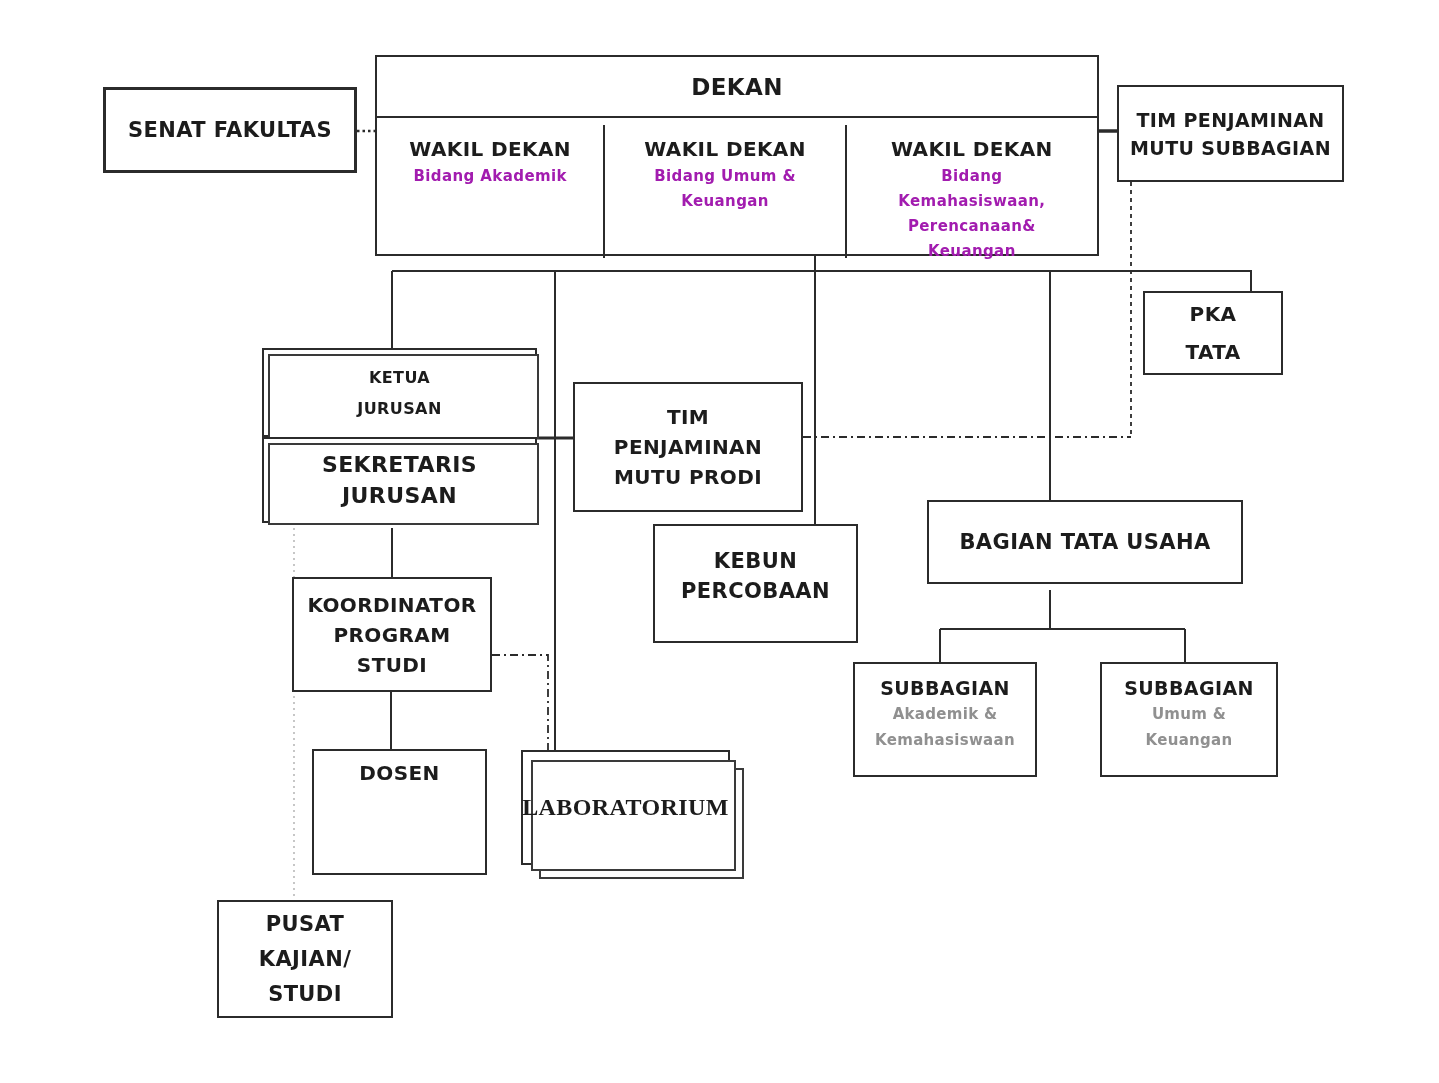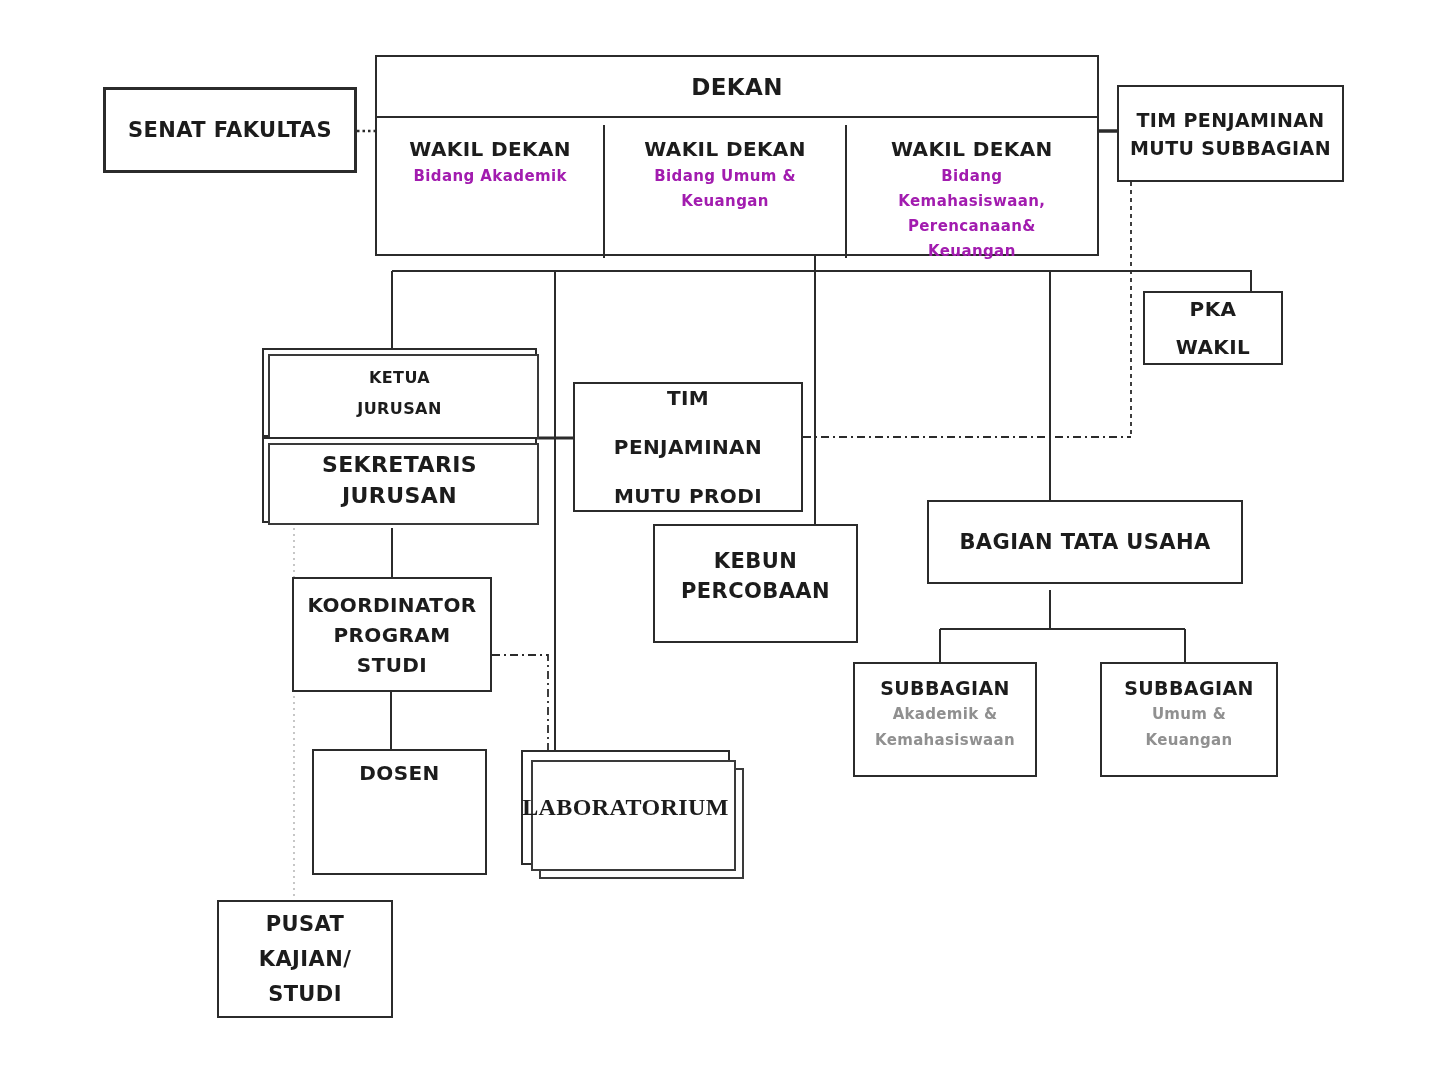--- a/index.html
+++ b/index.html
@@ -46,24 +46,24 @@
   #dekan{left:375px;top:55px;width:724px;height:201px;padding:0;display:block;}
   #dekan .hdr{height:59px;border-bottom:2px solid #2b2b2b;display:flex;align-items:center;justify-content:center;font-size:23px;font-weight:bold;}
   #dekan .row{display:flex;height:140px;}
   #dekan .cell{box-sizing:border-box;padding-top:12px;text-align:center;margin-top:7px;}
   #dekan .c1{width:229px;border-right:2px solid #2b2b2b;}
   #dekan .c2{width:242px;border-right:2px solid #2b2b2b;}
   #dekan .c3{width:251px;}
   #dekan .cell .title{font-size:20px;display:block;margin-bottom:3px;}
   #dekan .cell .sub{font-size:15px;color:#a21caf;display:block;line-height:25px;}
   #timfak{left:1117px;top:85px;width:227px;height:97px;font-size:19px;line-height:28px;}
-  #pka{left:1143px;top:291px;width:140px;height:74px;font-size:20px;line-height:38px;}
+  #pka{left:1143px;top:291px;width:140px;height:84px;font-size:20px;line-height:38px;}
   #ketua{left:262px;top:348px;width:275px;height:89px;font-size:16px;line-height:31px;}
   #sekretaris{left:262px;top:437px;width:275px;height:86px;font-size:22px;line-height:31px;}
-  #timprodi{left:573px;top:382px;width:230px;height:130px;font-size:20px;line-height:30px;gap:19px;}
+  #timprodi{left:573px;top:382px;width:230px;height:130px;font-size:20px;line-height:30px;}
   #kebun{left:653px;top:524px;width:205px;height:119px;justify-content:flex-start;padding-top:20px;font-size:21px;line-height:30px;}
   #tata{left:927px;top:500px;width:316px;height:84px;font-size:21px;}
   #subbag1{left:853px;top:662px;width:184px;height:115px;justify-content:flex-start;padding-top:13px;font-size:19px;}
   #subbag2{left:1100px;top:662px;width:178px;height:115px;justify-content:flex-start;padding-top:13px;font-size:19px;}
   .subbag .sub{font-size:15px;color:#909090;line-height:26px;font-weight:bold;letter-spacing:0.3px;}
   .subbag .title{margin-bottom:2px;}
   #koordinator{left:292px;top:577px;width:200px;height:115px;font-size:20px;line-height:30px;}
   #dosen{left:312px;top:749px;width:175px;height:126px;justify-content:flex-start;padding-top:10px;font-size:20px;}
   #lab{left:521px;top:750px;width:209px;height:115px;font-size:24px;font-family:Liberation Serif, serif;}
   #pusat{left:217px;top:900px;width:176px;height:118px;font-size:21px;line-height:35px;}
@@ -129,21 +129,21 @@
     </div>
   </div>
 
   <div class="node" id="timfak">
     <span class="title">TIM PENJAMINAN</span>
     <span class="title">MUTU SUBBAGIAN</span>
   </div>
 
   <div class="node" id="pka">
     <span class="title">PKA</span>
-    <span class="title">WAKIL</span>
+    <span class="title">TATA</span>
   </div>
 
   <div class="node stack1" id="ketua">
     <span class="title">KETUA</span>
     <span class="title">JURUSAN</span>
   </div>
 
   <div class="node stack1" id="sekretaris">
     <span class="title">SEKRETARIS</span>
     <span class="title">JURUSAN</span>

